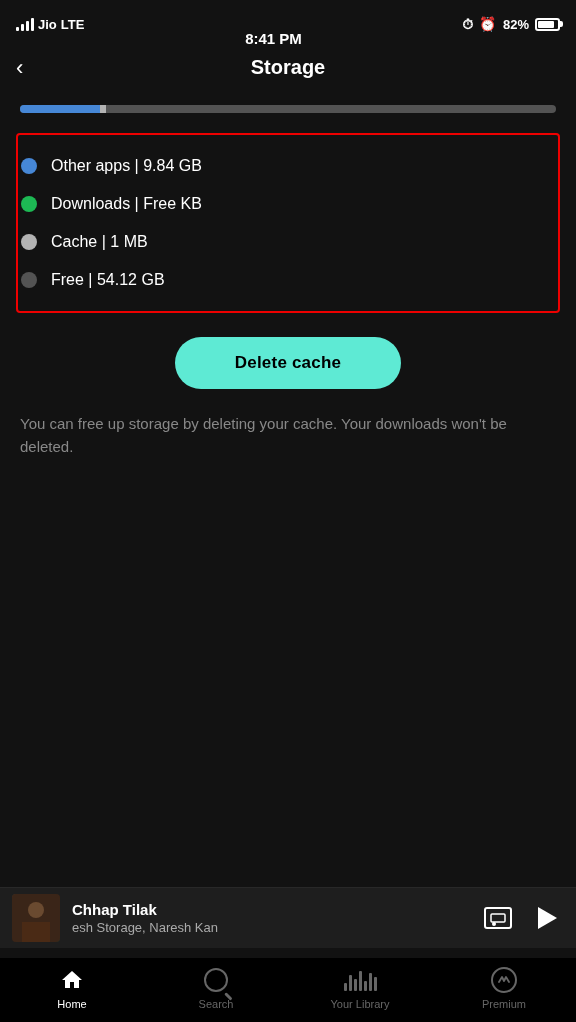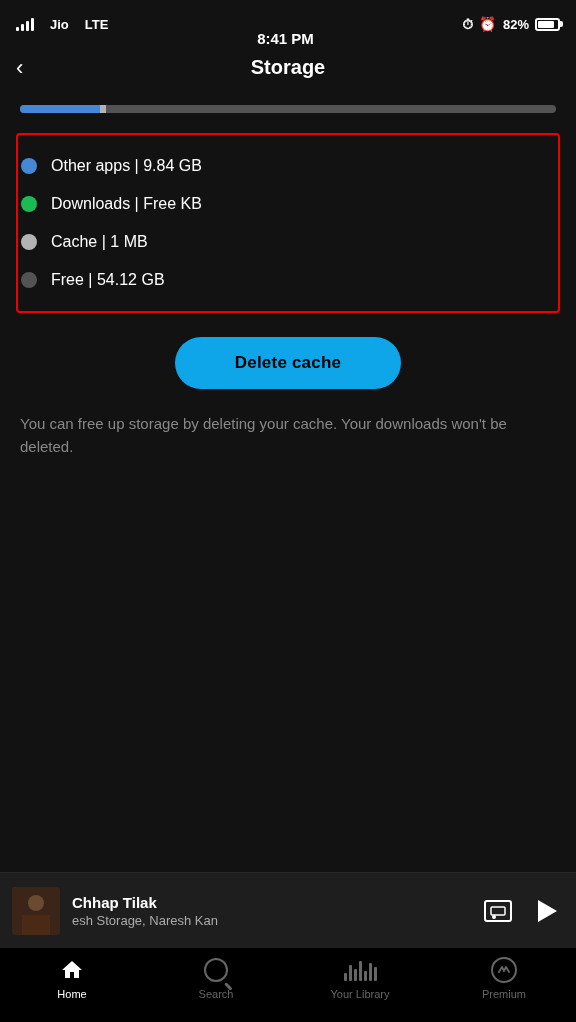--- a/index.html
+++ b/index.html
@@ -20,21 +20,21 @@
       display: flex;
       justify-content: space-between;
       align-items: center;
       padding: 8px 16px 4px;
       height: 44px;
       background: #121212;
     }
     .status-left {
       display: flex;
       align-items: center;
-      gap: 16px;
+      gap: 4px;
       font-size: 13px;
       font-weight: 600;
     }
     .signal-bars {
       display: flex;
       align-items: flex-end;
       gap: 2px;
       height: 14px;
     }
     .signal-bars span {
@@ -156,21 +156,21 @@
       font-weight: 400;
     }
 
     
     .delete-btn-container {
       display: flex;
       justify-content: center;
       margin: 8px 0 20px;
     }
     .delete-btn {
-      background: #0ea5e9;
+      background: #5eead4;
       color: #000;
       border: none;
       border-radius: 50px;
       padding: 16px 60px;
       font-size: 17px;
       font-weight: 700;
       cursor: pointer;
       letter-spacing: 0.2px;
     }
 
@@ -187,21 +187,21 @@
       position: absolute;
       bottom: 74px;
       left: 0;
       right: 0;
       background: #1e1e1e;
       border-top: 1px solid #282828;
       display: flex;
       align-items: center;
       padding: 8px 12px;
       gap: 12px;
-      height: 76px;
+      height: 61px;
     }
     .mini-player-thumb {
       width: 48px;
       height: 48px;
       background: #333;
       border-radius: 4px;
       flex-shrink: 0;
       overflow: hidden;
       position: relative;
     }
@@ -275,21 +275,21 @@
       background: #fff;
       width: 8%;
     }
 
     
     .bottom-nav {
       position: absolute;
       bottom: 0;
       left: 0;
       right: 0;
-      height: 74px;
+      height: 64px;
       background: #000;
       display: flex;
       align-items: flex-start;
       padding-top: 8px;
     }
     .nav-item {
       flex: 1;
       display: flex;
       flex-direction: column;
       align-items: center;

